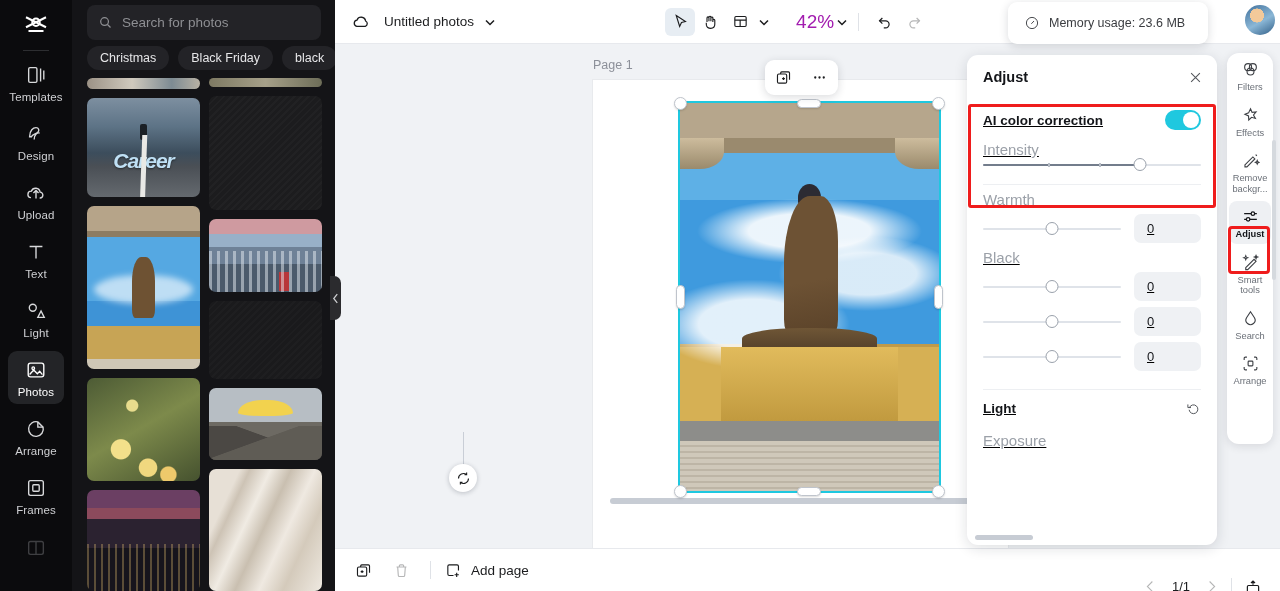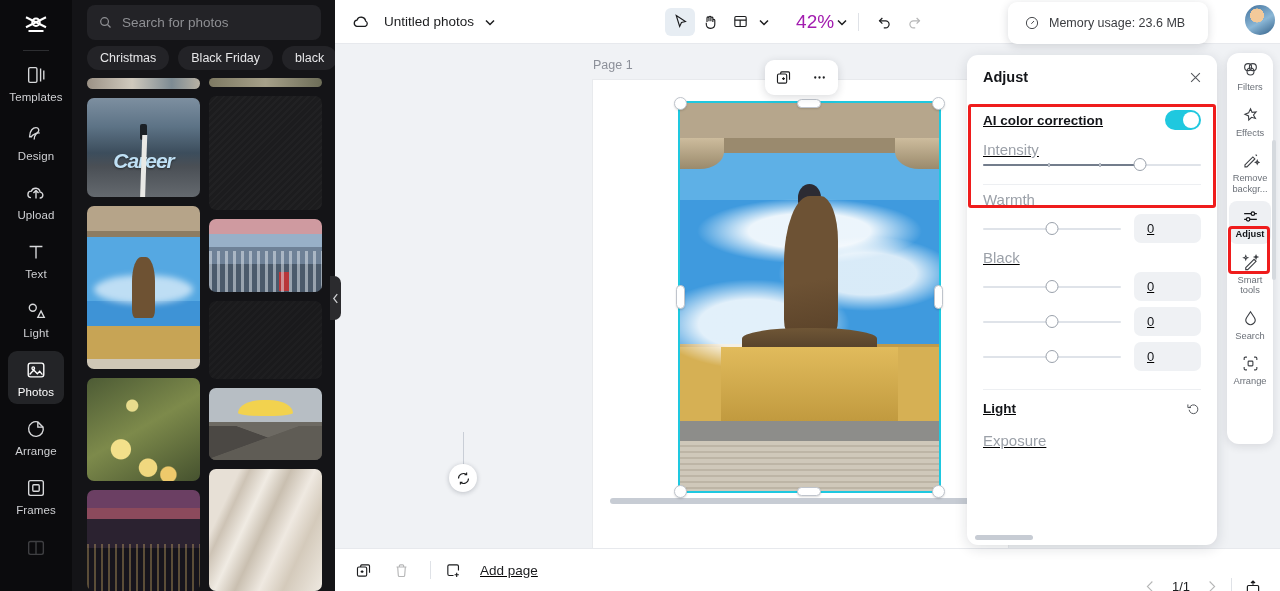--- a/index.html
+++ b/index.html
@@ -201,21 +201,21 @@
     display: flex; align-items: center; justify-content: center; z-index: 4; cursor: pointer;
   }
   #h-scroll { position: absolute; left: 275px; top: 454px; width: 420px; height: 6px; background: #c7ccd4; border-radius: 3px; cursor: pointer; }
 
   
   #bottombar {
     position: absolute; left: 335px; top: 548px; width: 945px; height: 43px;
     background: #fff; border-top: 1px solid #e7e9ed; display: flex; align-items: center;
   }
   .bb-btn { width: 30px; height: 28px; display: flex; align-items: center; justify-content: center; border-radius: 6px; cursor: pointer; }
-  #add-page { display: flex; align-items: center; gap: 18px; cursor: pointer; margin-left: 14px; text-decoration: underline; }
+  #add-page { display: flex; align-items: center; gap: 9px; cursor: pointer; margin-left: 14px; }
   #add-page span { font-size: 13.5px; color: #1b1c1e; }
   #bb-div1 { width: 1px; height: 18px; background: #dfe2e7; margin-left: 14px; }
   #bb-div2 { width: 1px; height: 18px; background: #dfe2e7; margin: 0 12px; }
   #page-nav { margin-left: auto; display: flex; align-items: center; margin-top: 33px; }
   #page-count { font-size: 13px; color: #1b1c1e; margin: 0 14px; }
 
   
   #adjust-panel {
     position: absolute; left: 967px; top: 55px; width: 250px; height: 490px;
     background: #fff; border-radius: 11px; box-shadow: 0 3px 14px rgba(22,28,45,.14);

